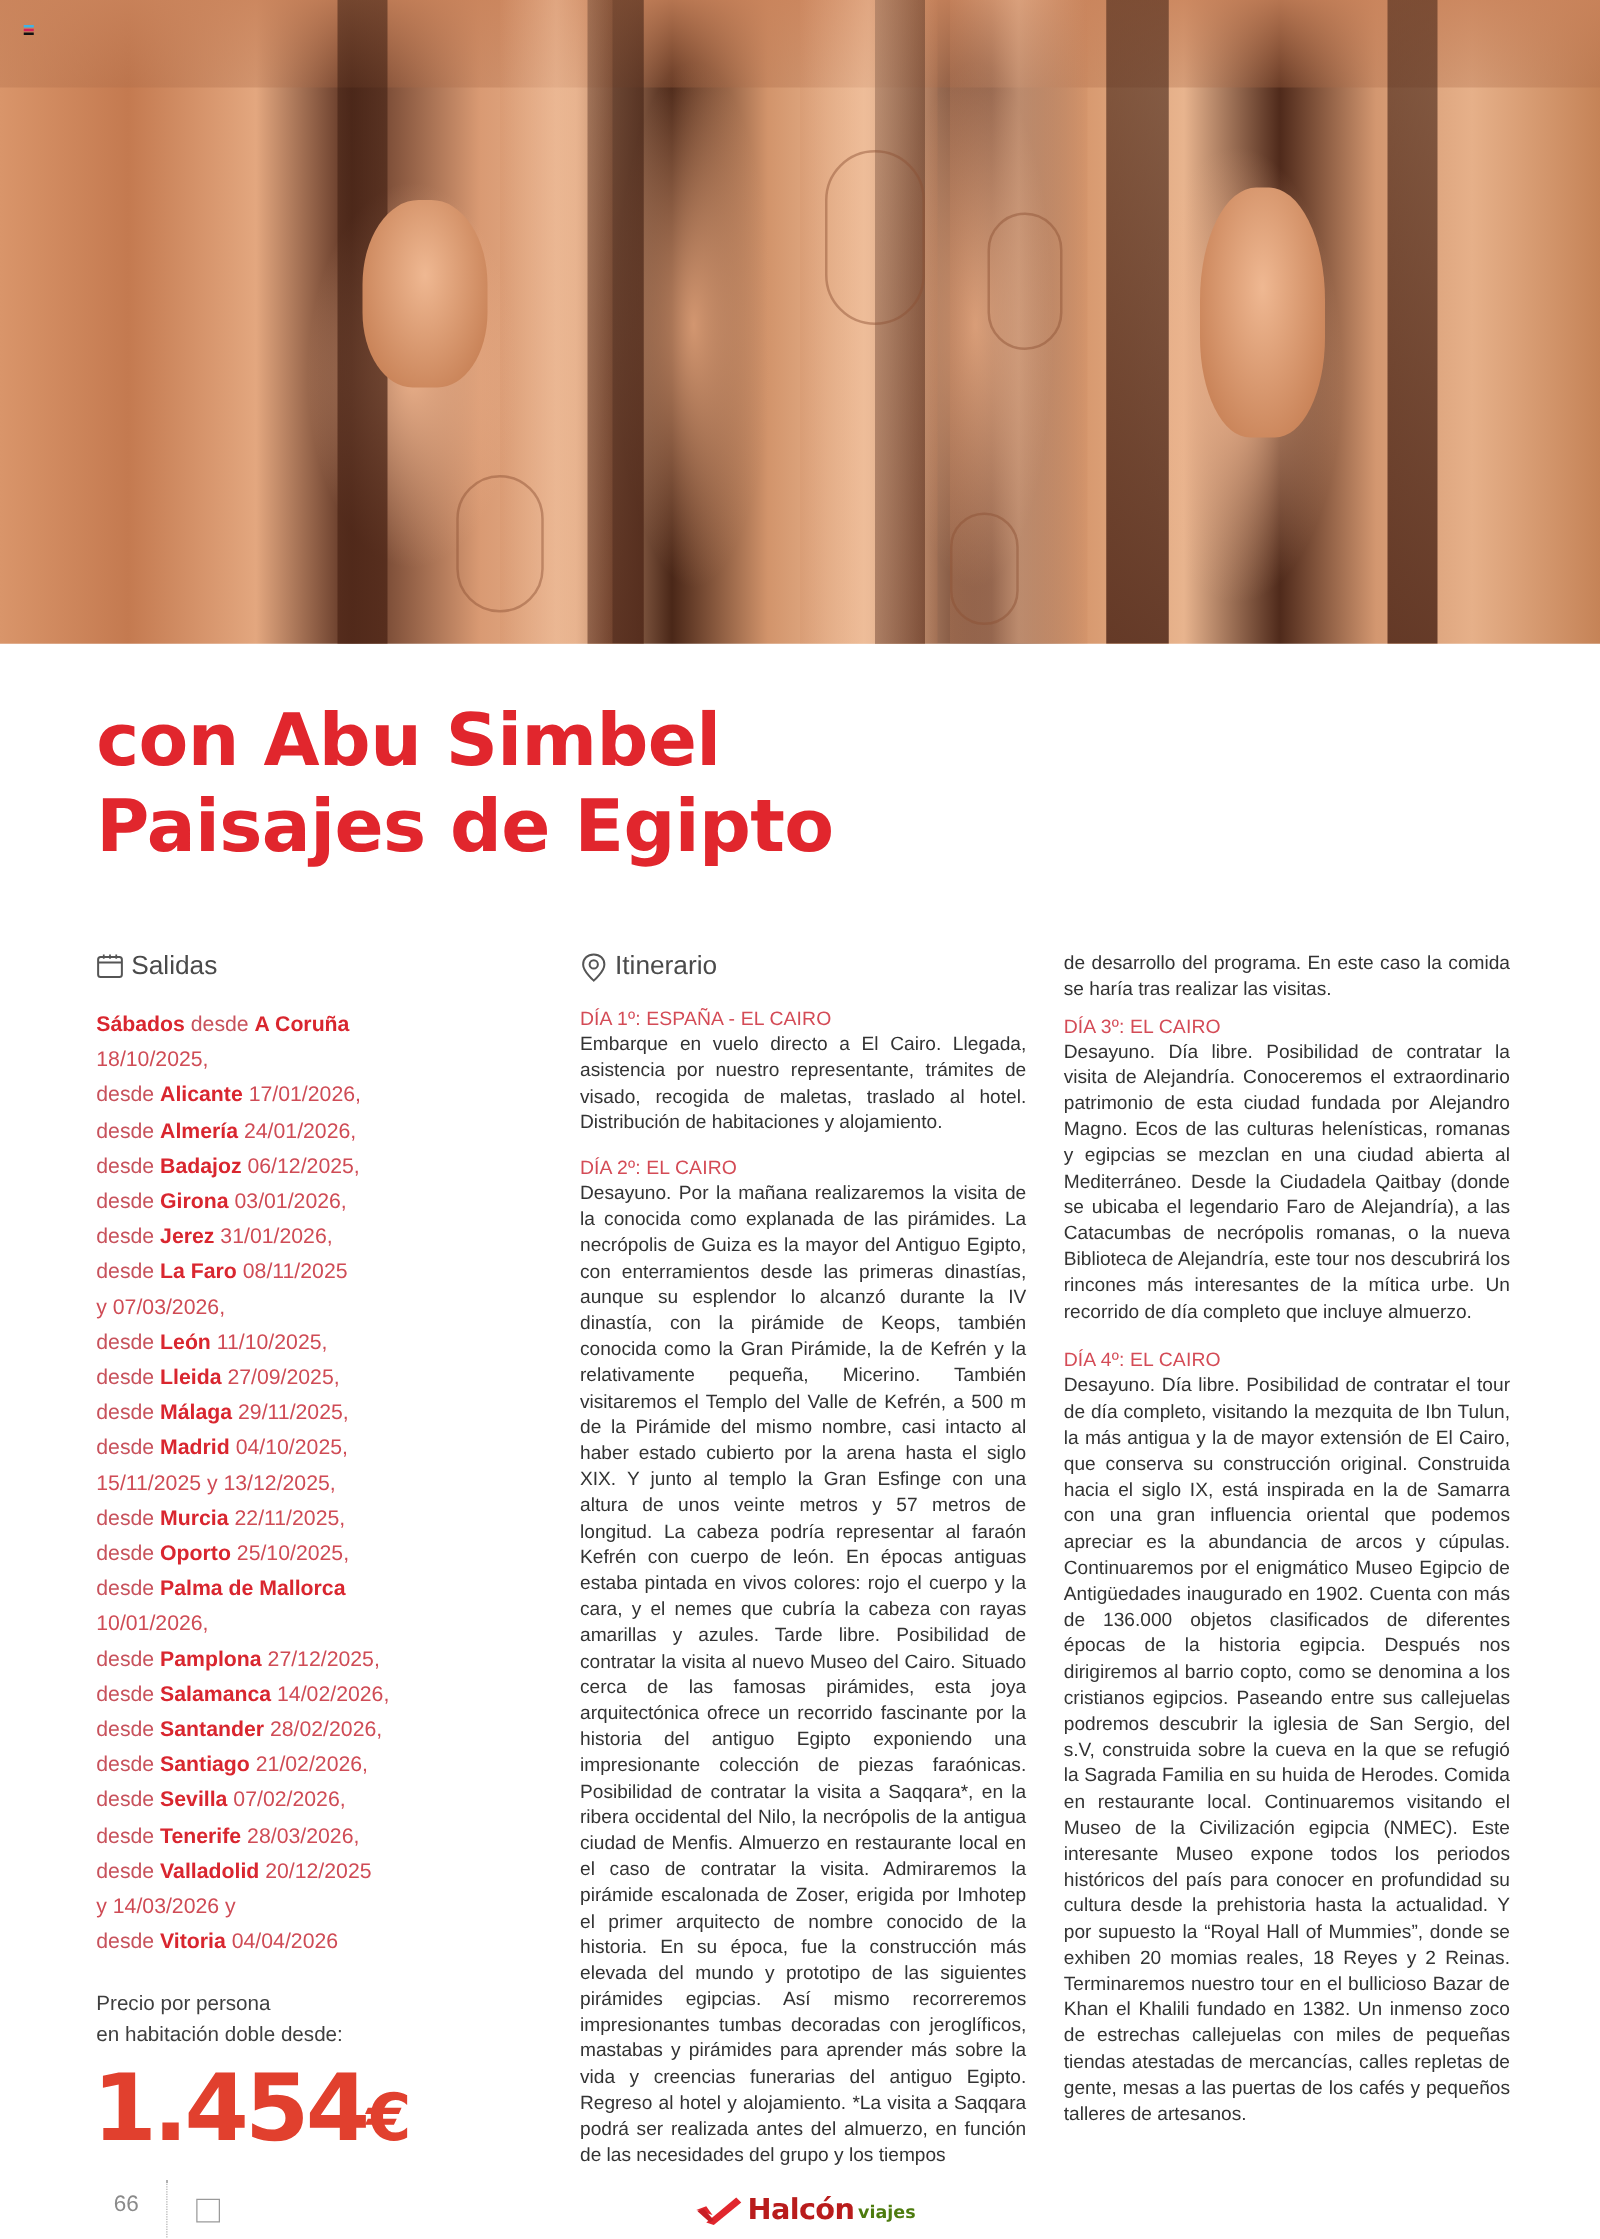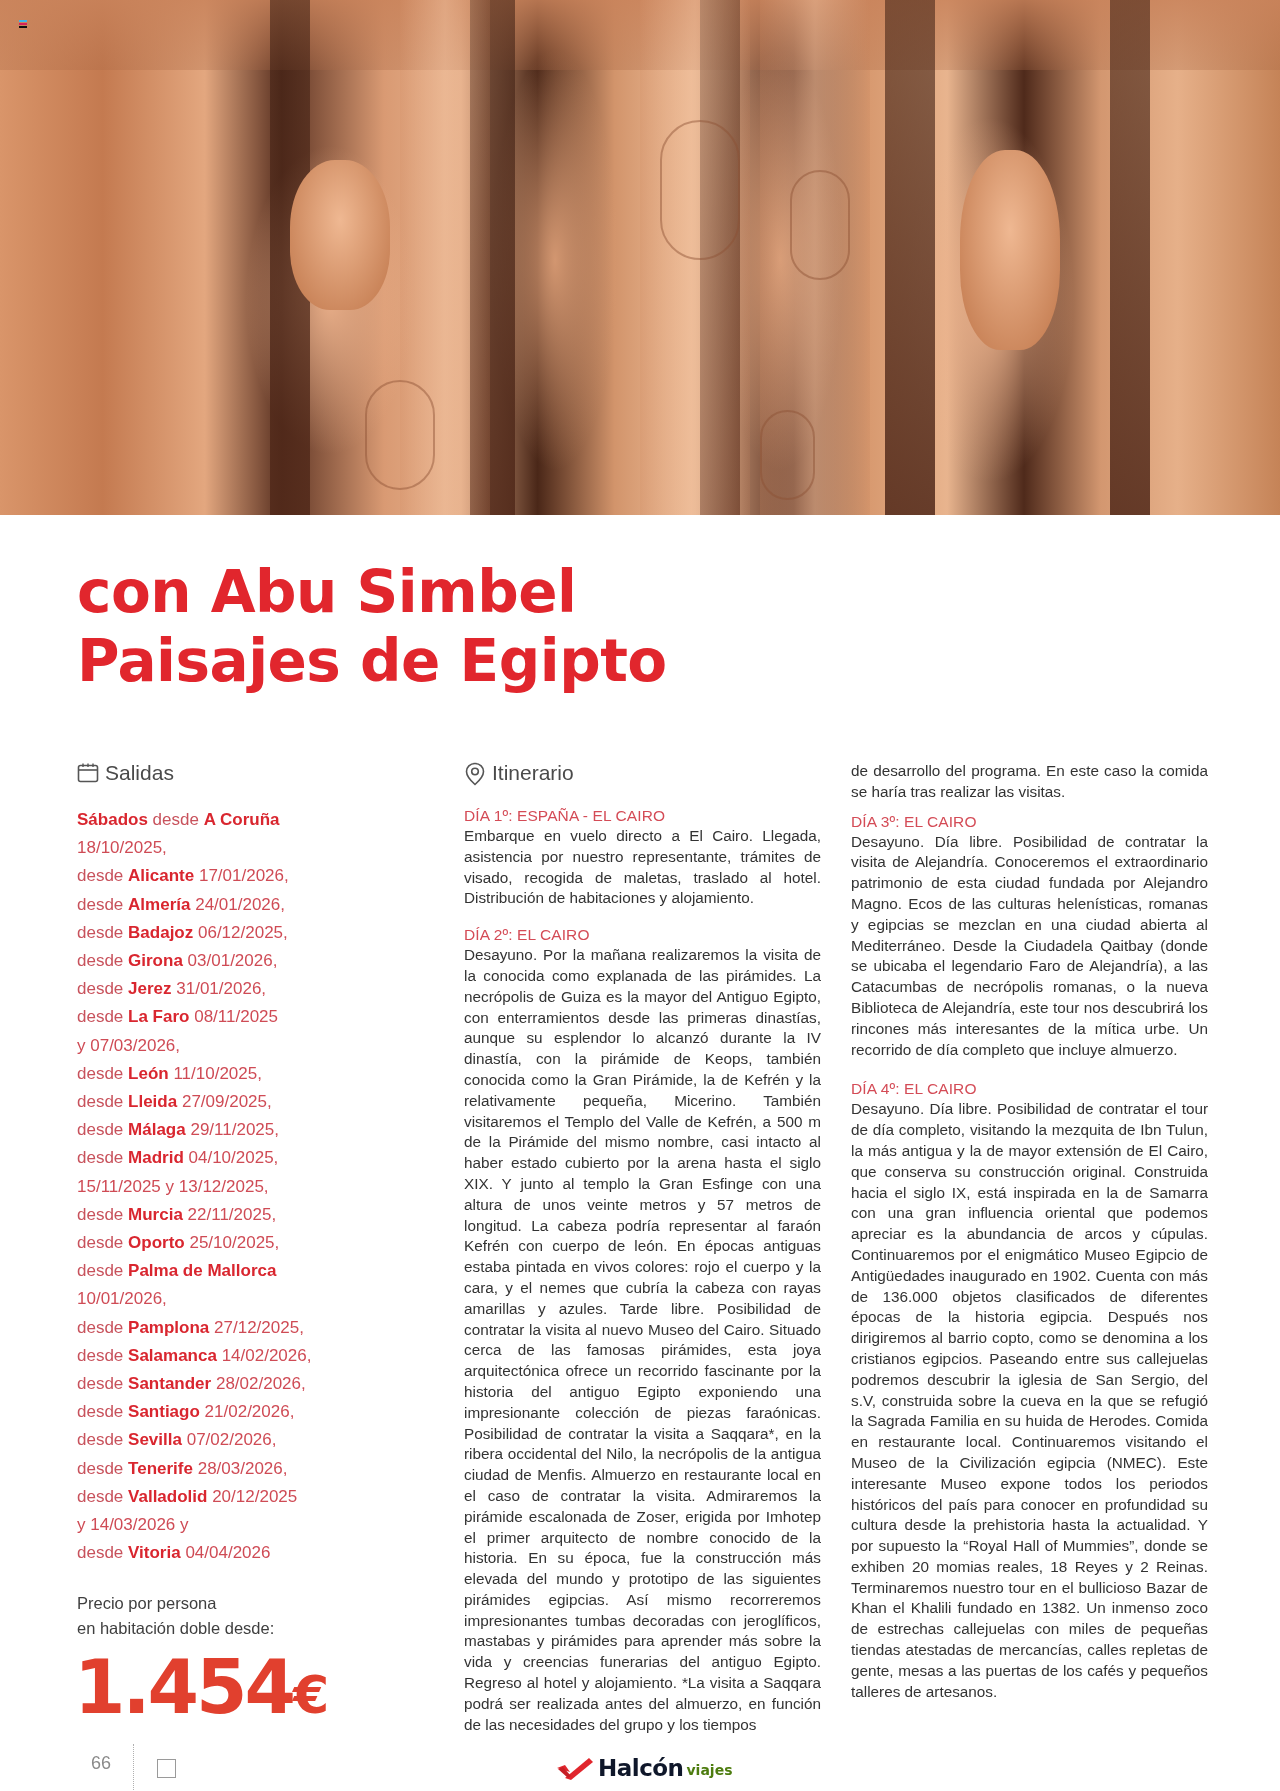--- a/index.html
+++ b/index.html
@@ -59,21 +59,21 @@
   .day-title { font-size: 15.5px; color: #d44b56; line-height: 20px; margin-top: 0; letter-spacing: 0.1px; }
   .day-text { font-size: 15.3px; line-height: 20.8px; color: #333; text-align: justify; hyphens: none; }
   .day-block { margin-bottom: 16px; }
 
   
   .page-num { position: absolute; left: 91px; top: 1753px; font-size: 18px; color: #8a8a8a; }
   .footer-divider { position: absolute; left: 133px; top: 1744px; width: 0; height: 46px; border-left: 1px dotted #b0b0b0; }
   .footer-box { position: absolute; left: 157px; top: 1759px; width: 19px; height: 19px; border: 1.5px solid #9a9a9a; }
   .brand { position: absolute; left: 555px; top: 1752px; display: flex; align-items: flex-end; height: 30px; }
   .brand .mark { width: 40px; height: 26px; margin-right: 3px; }
-  .brand .name { font-family: "DejaVu Sans", sans-serif; font-weight: bold; font-size: 23px; color: #0f172a; line-height: 28px; letter-spacing: -0.5px; }
+  .brand .name { font-family: "DejaVu Sans", sans-serif; font-weight: bold; font-size: 23px; color: #b91c1c; line-height: 28px; letter-spacing: -0.5px; }
   .brand .sub { font-family: "DejaVu Sans", sans-serif; font-weight: bold; font-size: 14px; color: #4d7c0f; margin-left: 3px; line-height: 24px; }
 </style>
 </head>
 <body>
 
 <div class="hero">
   <div class="top-ledge"></div>
   <div class="band shadow" style="left:270px;width:40px;"></div>
   <div class="band shadow" style="left:470px;width:45px;"></div>
   <div class="band shadow" style="left:700px;width:40px;"></div>

